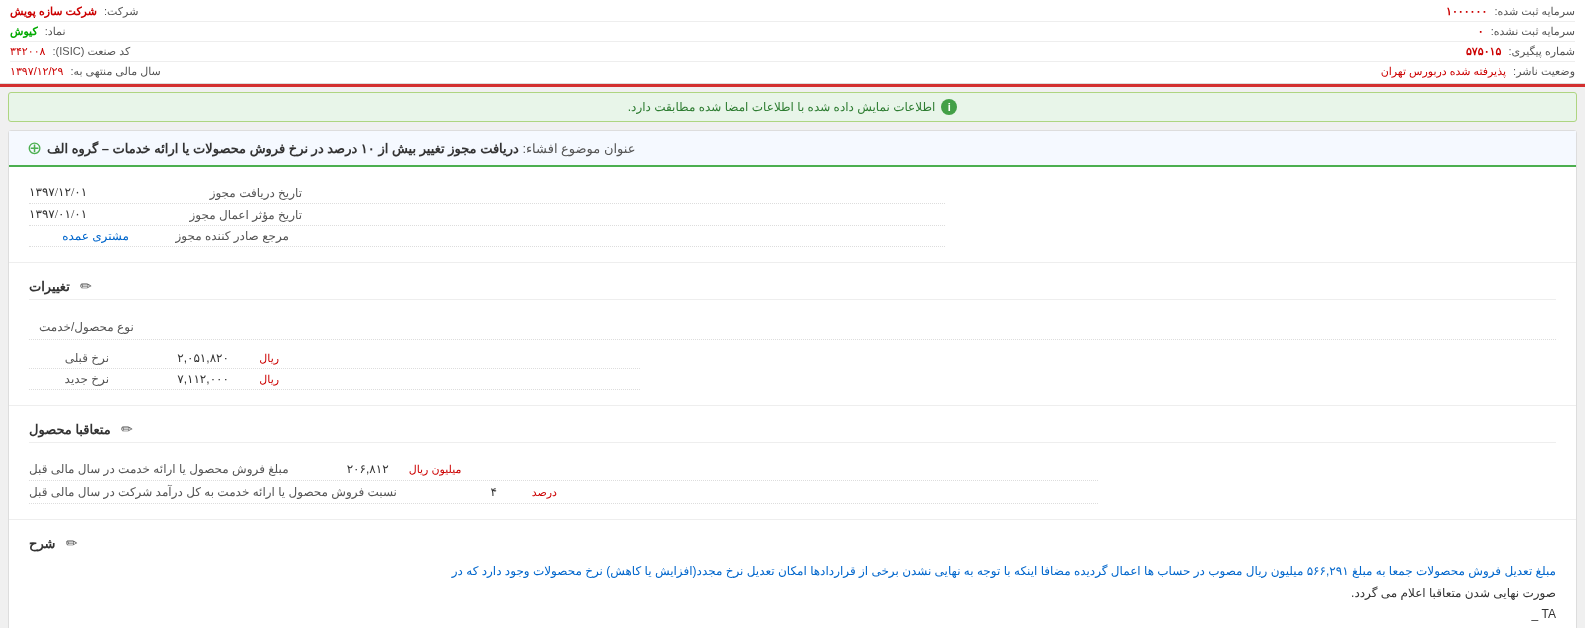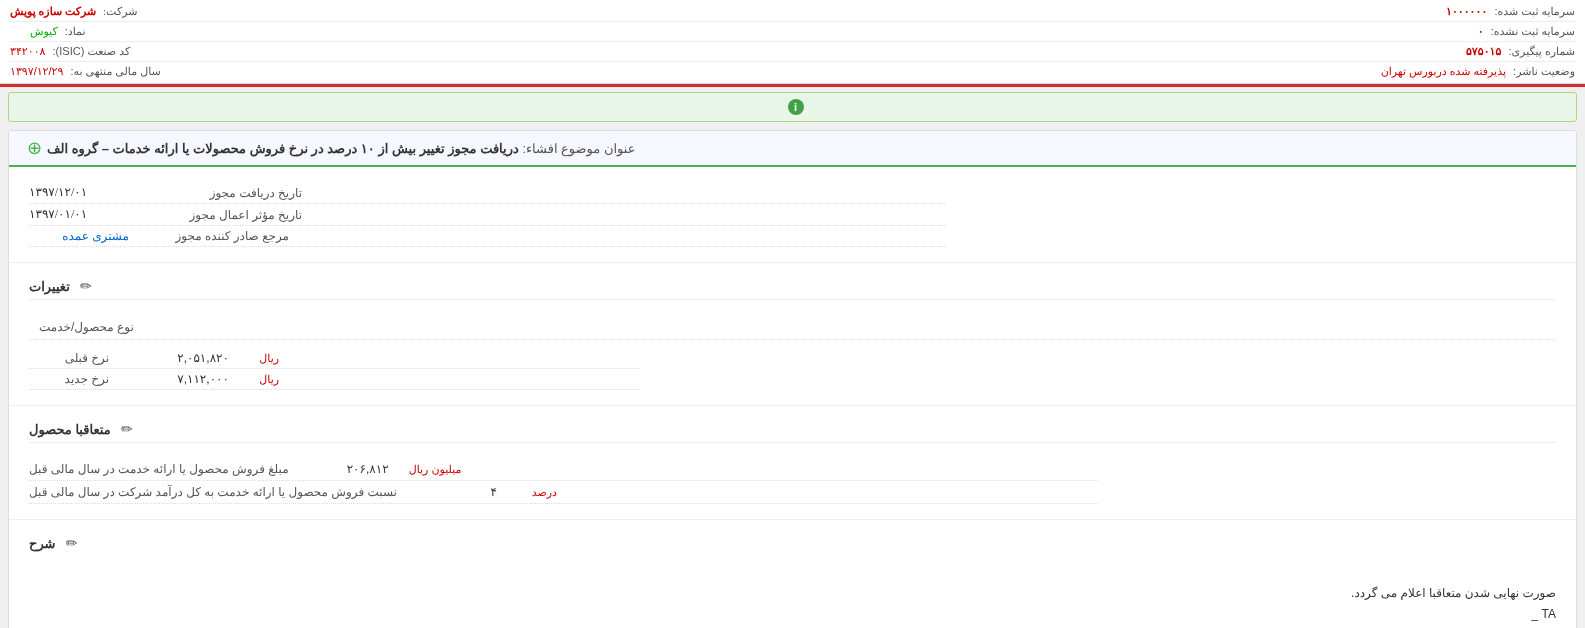--- a/index.html
+++ b/index.html
@@ -237,42 +237,41 @@
     .th-item .lbl {
       color: #555;
       margin-left: 4px;
     }
     .th-item .val {
       color: #c00;
       font-weight: bold;
     }
     .th-item .val-green {
       color: #0a0;
-      font-weight: normal;
-      margin-left: 20px;
+      font-weight: bold;
     }
     .th-item .val-link {
       color: #c00;
     }
     .top-bar-divider {
       border-bottom: 3px solid #d32f2f;
     }
   </style>
 </head>
 <body>
 
 <div class="top-info-bar">
   <div style="display:flex; justify-content:space-between; border-bottom:1px solid #eee; padding:3px 0;">
     <div style="display:flex; align-items:center; gap:5px; font-size:11px;">
       <span class="th-item">
         <span class="lbl">سرمایه ثبت شده:</span>
         <span class="val">۱۰۰۰۰۰۰</span>
       </span>
     </div>
-    <div style="display:flex; align-items:center; gap:5px; font-size:11px;font-family:Liberation Serif, serif;">
+    <div style="display:flex; align-items:center; gap:5px; font-size:11px;">
       <span class="th-item">
         <span class="lbl">شرکت:</span>
         <span class="val">شرکت سازه پویش</span>
       </span>
     </div>
   </div>
   <div style="display:flex; justify-content:space-between; border-bottom:1px solid #eee; padding:3px 0;">
     <div style="display:flex; align-items:center; gap:5px; font-size:11px;">
       <span class="th-item">
         <span class="lbl">سرمایه ثبت نشده:</span>
@@ -313,20 +312,21 @@
         <span class="val-link">۱۳۹۷/۱۲/۲۹</span>
       </span>
     </div>
   </div>
 </div>
 
 <div class="top-bar-divider"></div>
 
 <div class="alert-bar">
   <span class="alert-icon">i</span>
+  <span>اطلاعات نمایش داده شده با اطلاعات امضا شده مطابقت دارد.</span>
 </div>
 
 <div class="main-container">
 
   <div class="page-title-bar">
     <span class="page-title-text">
       <span style="color:#555; font-weight:normal;">عنوان موضوع افشاء:</span>
       <span style="color:#333;">دریافت مجوز تغییر بیش از ۱۰ درصد در نرخ فروش محصولات یا ارائه خدمات – گروه الف</span>
     </span>
     <span style="display:inline-block; width:18px; height:18px; margin-right:5px; color:#4caf50; font-size:18px; line-height:18px;">⊕</span>
@@ -391,20 +391,21 @@
       </div>
     </div>
   </div>
 
   <div class="description-section">
     <div class="description-section-header">
       <span class="edit-icon">✏</span>
       <span class="section-title">شرح</span>
     </div>
     <div class="description-text">
+      <a href="#">مبلغ تعدیل فروش محصولات جمعا به مبلغ ۵۶۶,۲۹۱ میلیون ریال مصوب در حساب ها اعمال گردیده مضافا اینکه با توجه به نهایی نشدن برخی از قراردادها امکان تعدیل نرخ مجدد(افزایش یا کاهش) نرخ محصولات وجود دارد که در</a>
       <br>
       <span>صورت نهایی شدن متعاقبا اعلام می گردد.</span>
       <br>
       <span style="color:#333; font-size:12px;">TA _</span>
     </div>
   </div>
 
 </div>
 
 </body></html>

